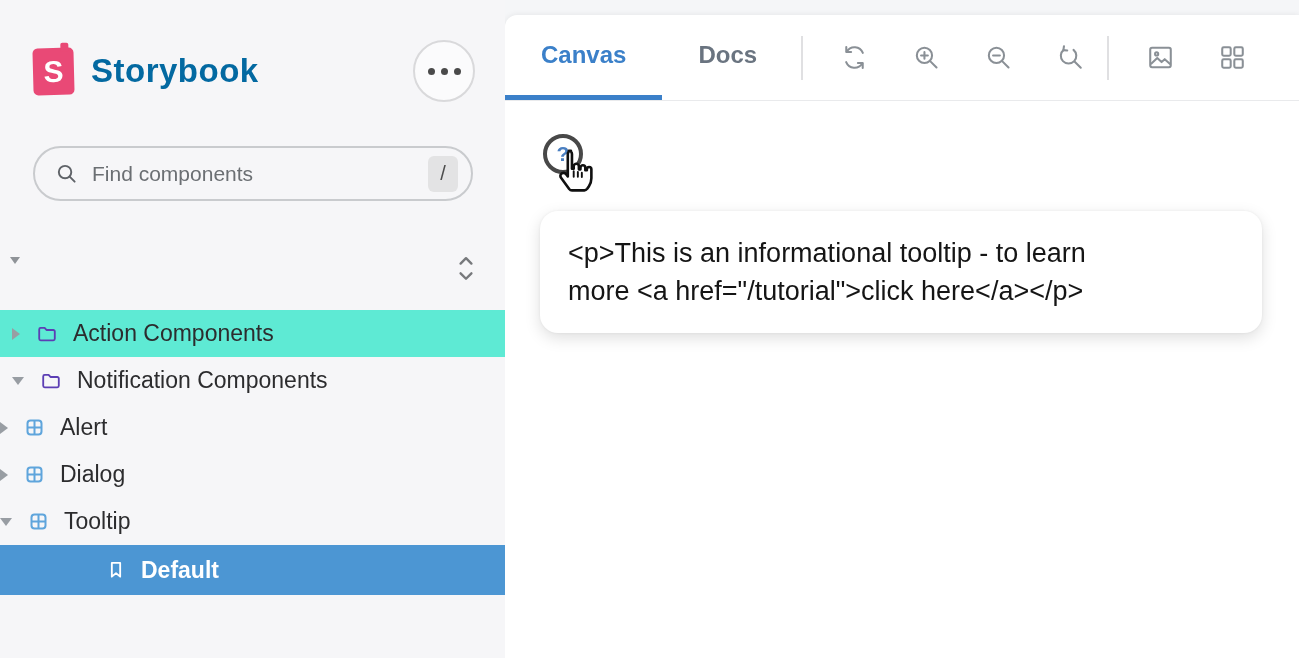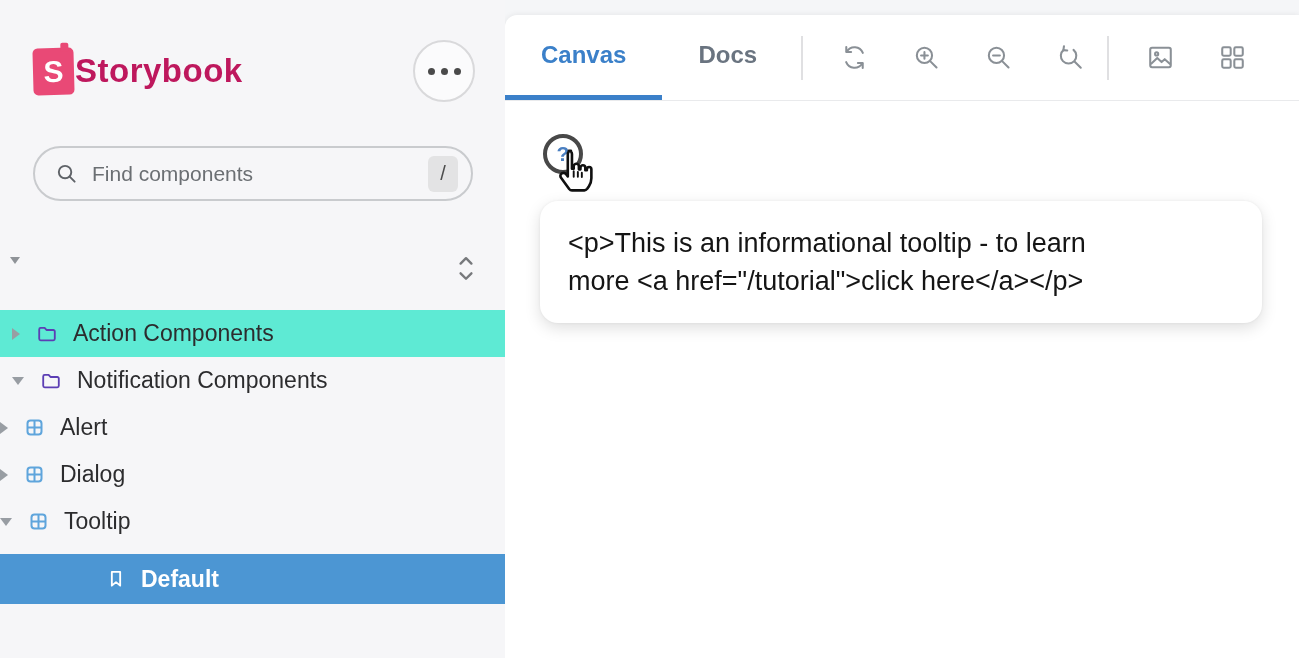--- a/index.html
+++ b/index.html
@@ -15,21 +15,21 @@
   .sidebar { width:505px; flex:none; background:#F6F6F8; position:relative; }
   .sb-header { display:flex; align-items:center; margin:40px 30px 0 33px; }
   .logo {
     width:41px; height:47px; background:#E94976; border-radius:5px;
     display:flex; align-items:center; justify-content:center;
     position:relative; transform:rotate(-1.5deg);
   }
   .logo::after { content:""; position:absolute; top:-5px; right:5px; width:8px; height:9px;
     background:#E94976; border-radius:2px; }
   .logo span { color:#fff; font-weight:bold; font-size:30px; line-height:1; }
-  .brand { margin-left:1px; font-size:33px; font-weight:800; color:#be185d; letter-spacing:.5px; }
+  .brand { margin-left:17px; font-size:33px; font-weight:800; color:#0369a1; letter-spacing:.5px; }
   .menu-btn {
     margin-left:auto; width:62px; height:62px; border-radius:50%;
     border:2px solid #D9D9DB; background:#FBFBFC;
     display:flex; align-items:center; justify-content:center; gap:6px; cursor:pointer; padding:0;
   }
   .menu-btn i { width:7px; height:7px; border-radius:50%; background:#4a4a4a; }
 
   .search {
     margin:44px 32px 0 33px; height:55px;
     border:2px solid #C9CBCE; border-radius:28px;
@@ -55,21 +55,21 @@
     letter-spacing:7px; line-height:34px;
   }
   .updown-btn { margin-left:auto; margin-top:8px; background:none; border:none; padding:0; cursor:pointer; }
 
   .tree { margin-top:22px; }
   .row { height:47px; display:flex; align-items:center; font-size:23px; color:#2c2c2e; cursor:pointer; }
   .row.lvl0 { padding-left:12px; }
   .row.lvl1 { }
   .row.story { padding-left:106px; height:50px; }
   .row.hl  { background:#5eead4; }
-  .row.sel { background:#4C96D3; color:#fff; font-weight:bold;margin-top:9px; }
+  .row.sel { background:#4C96D3; color:#fff; font-weight:bold; }
   .tri-r { width:0; height:0; border-left:8px solid #989da3;
     border-top:6px solid transparent; border-bottom:6px solid transparent; flex:none; }
   .tri-d { width:0; height:0; border-top:8px solid #989da3;
     border-left:6px solid transparent; border-right:6px solid transparent; flex:none; }
   .row .node-icon { margin-left:16px; flex:none; }
   .row .lbl { margin-left:15px; white-space:nowrap; }
 
   
   .main { flex:1; padding-top:15px; background:#F5F6F8; min-width:0; }
   .card {
@@ -96,21 +96,21 @@
   .help { position:absolute; left:38px; top:33px; width:60px; height:70px; cursor:pointer; }
   .help-ring {
     width:40px; height:40px; border:4px solid #484848; border-radius:50%;
     position:absolute; left:0; top:0;
     display:flex; align-items:center; justify-content:center;
   }
   .help-ring span { color:#4a7fc1; font-size:21px; font-weight:bold; }
   .hand { position:absolute; left:7px; top:13px; }
 
   .tooltipbox {
-    position:absolute; left:35px; top:100px; width:722px; min-height:116px;
+    position:absolute; left:35px; top:110px; width:722px; min-height:116px;
     background:#fff; border-radius:18px; padding:23px 28px;
     box-shadow:0 5px 16px rgba(0,0,0,.13), 0 0 3px rgba(0,0,0,.06);
     font-size:27px; line-height:38px; color:#151515;
   }
   .tooltipbox div { white-space:nowrap; }
 </style>
 </head>
 <body>
 
 <div class="app">

